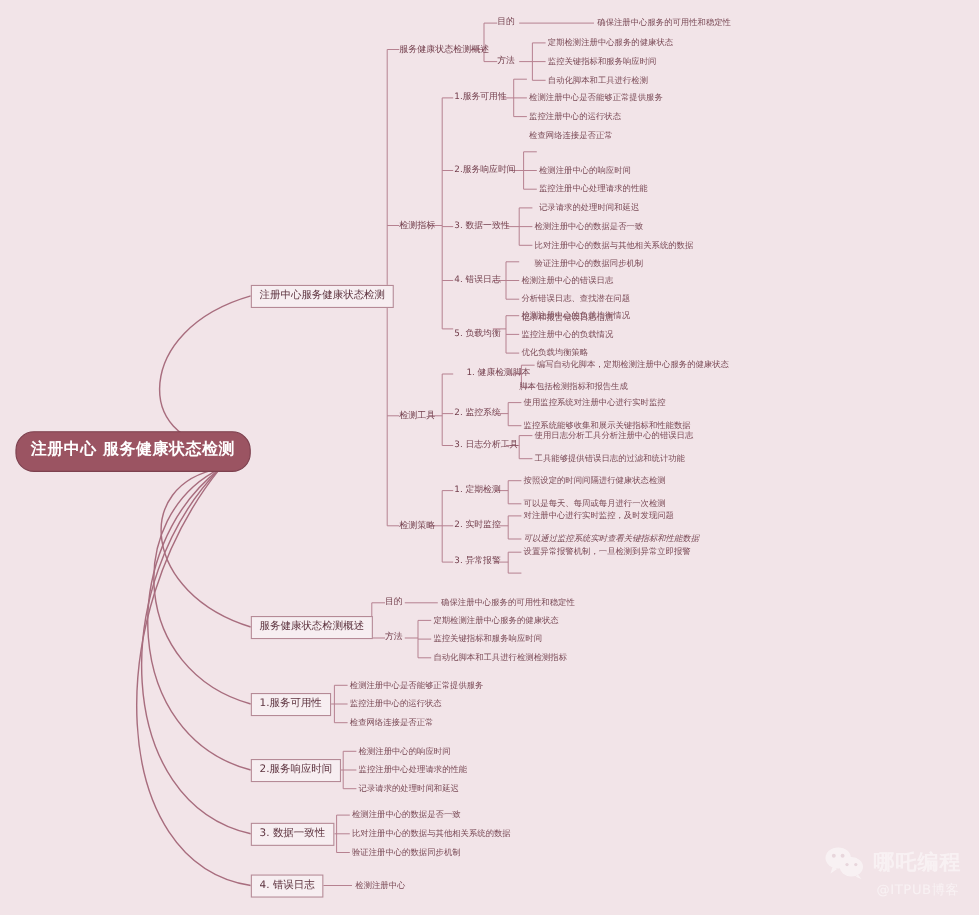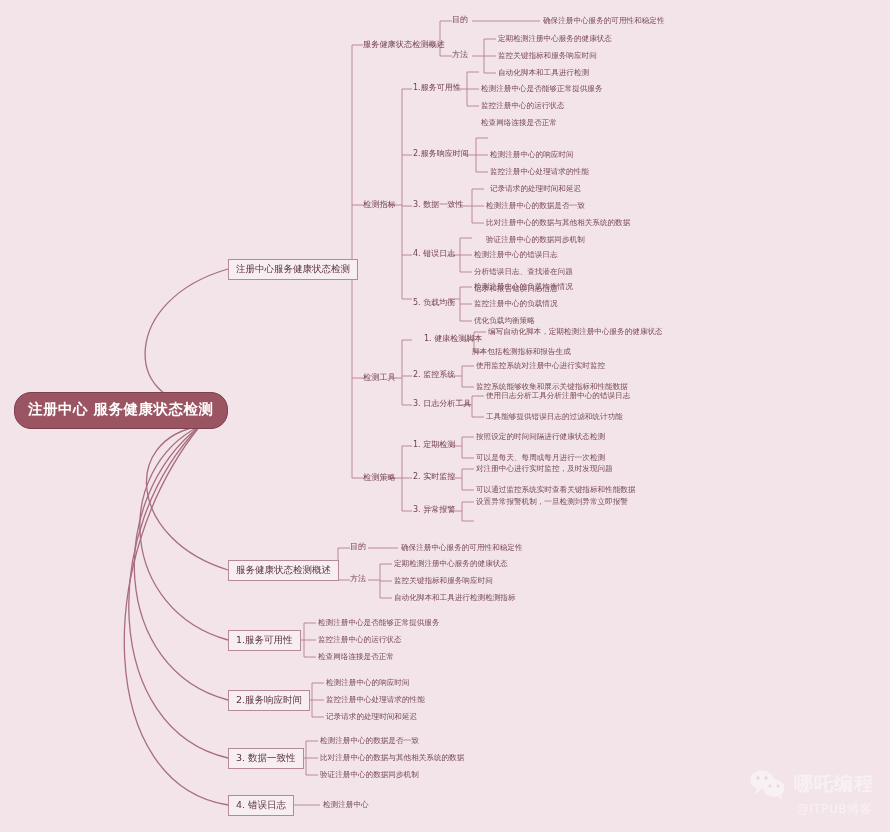--- a/index.html
+++ b/index.html
@@ -284,21 +284,21 @@
   <div class="node lvl3" style="left:413px; top:400px;">3. 日志分析工具</div>
   <div class="node leaf" style="left:486px; top:392px;">使用日志分析工具分析注册中心的错误日志</div>
   <div class="node leaf" style="left:486px; top:413px;">工具能够提供错误日志的过滤和统计功能</div>
 
   <div class="node lvl3" style="left:413px; top:441px;">1. 定期检测</div>
   <div class="node leaf" style="left:476px; top:433px;">按照设定的时间间隔进行健康状态检测</div>
   <div class="node leaf" style="left:476px; top:454px;">可以是每天、每周或每月进行一次检测</div>
 
   <div class="node lvl3" style="left:413px; top:473px;">2. 实时监控</div>
   <div class="node leaf" style="left:476px; top:465px;">对注册中心进行实时监控，及时发现问题</div>
-  <div class="node leaf" style="left:476px; top:486px;">可以通过监控系统实时查看关键指标和性能数据</div>
+  <div class="node leaf" style="left:476px; top:486px;font-style:italic;">可以通过监控系统实时查看关键指标和性能数据</div>
 
   <div class="node lvl3" style="left:413px; top:506px;">3. 异常报警</div>
   <div class="node leaf" style="left:476px; top:498px;">设置异常报警机制，一旦检测到异常立即报警</div>
 
   <div class="node boxed" style="left:228px; top:560px;">服务健康状态检测概述</div>
   <div class="node lvl3" style="left:350px; top:543px;">目的</div>
   <div class="node leaf" style="left:401px; top:544px;">确保注册中心服务的可用性和稳定性</div>
   <div class="node lvl3" style="left:350px; top:575px;">方法</div>
   <div class="node leaf" style="left:394px; top:560px;">定期检测注册中心服务的健康状态</div>
   <div class="node leaf" style="left:394px; top:577px;">监控关键指标和服务响应时间</div>

